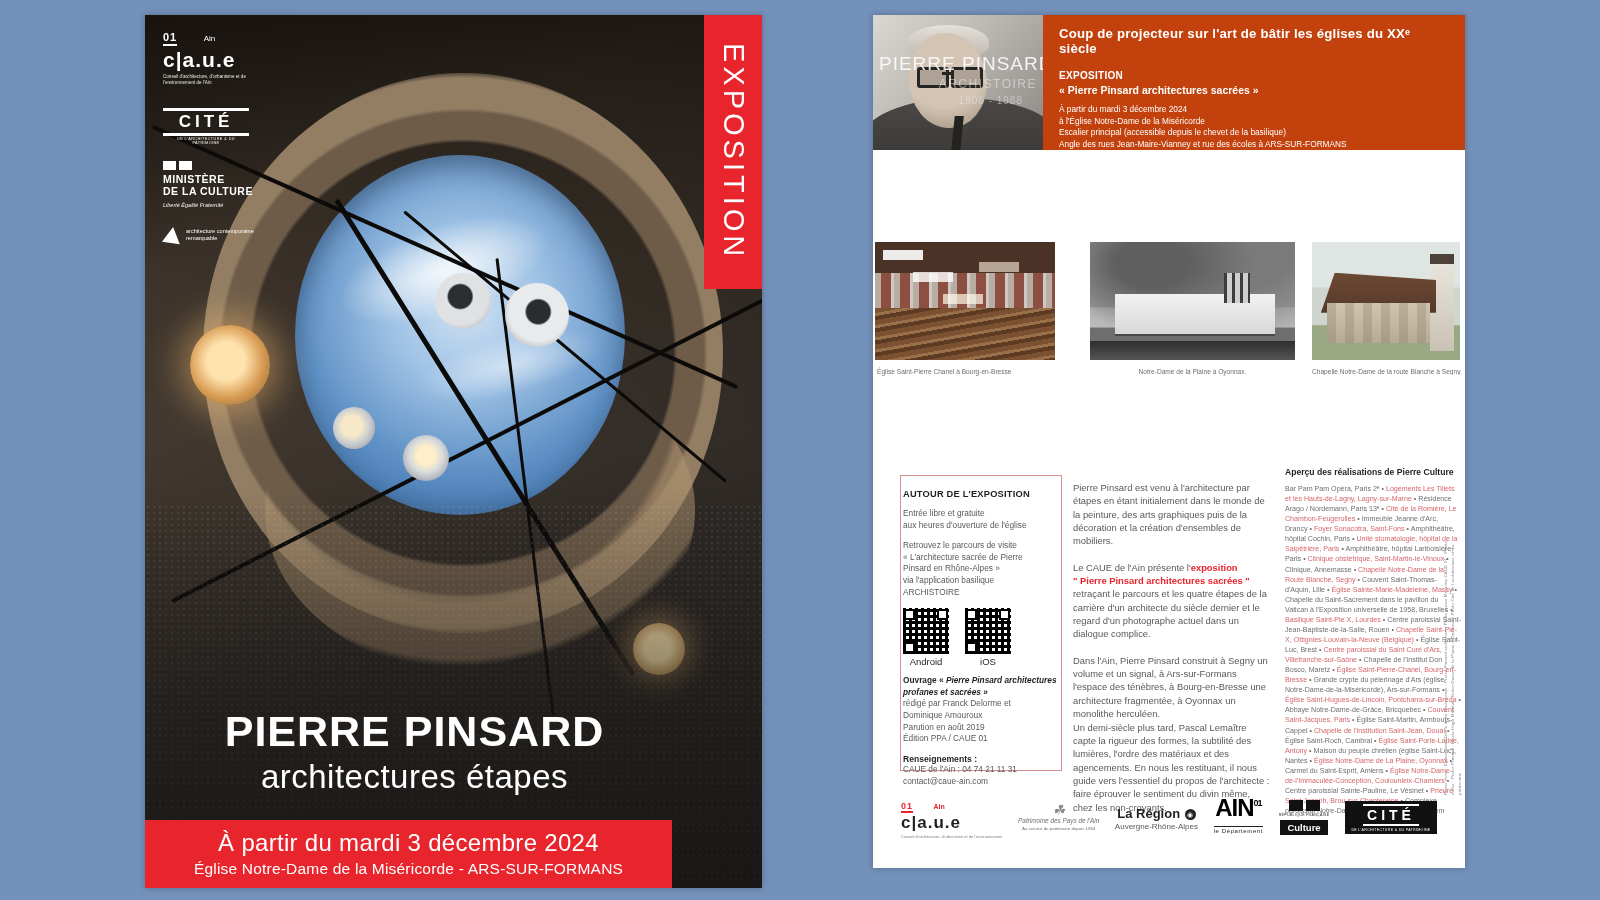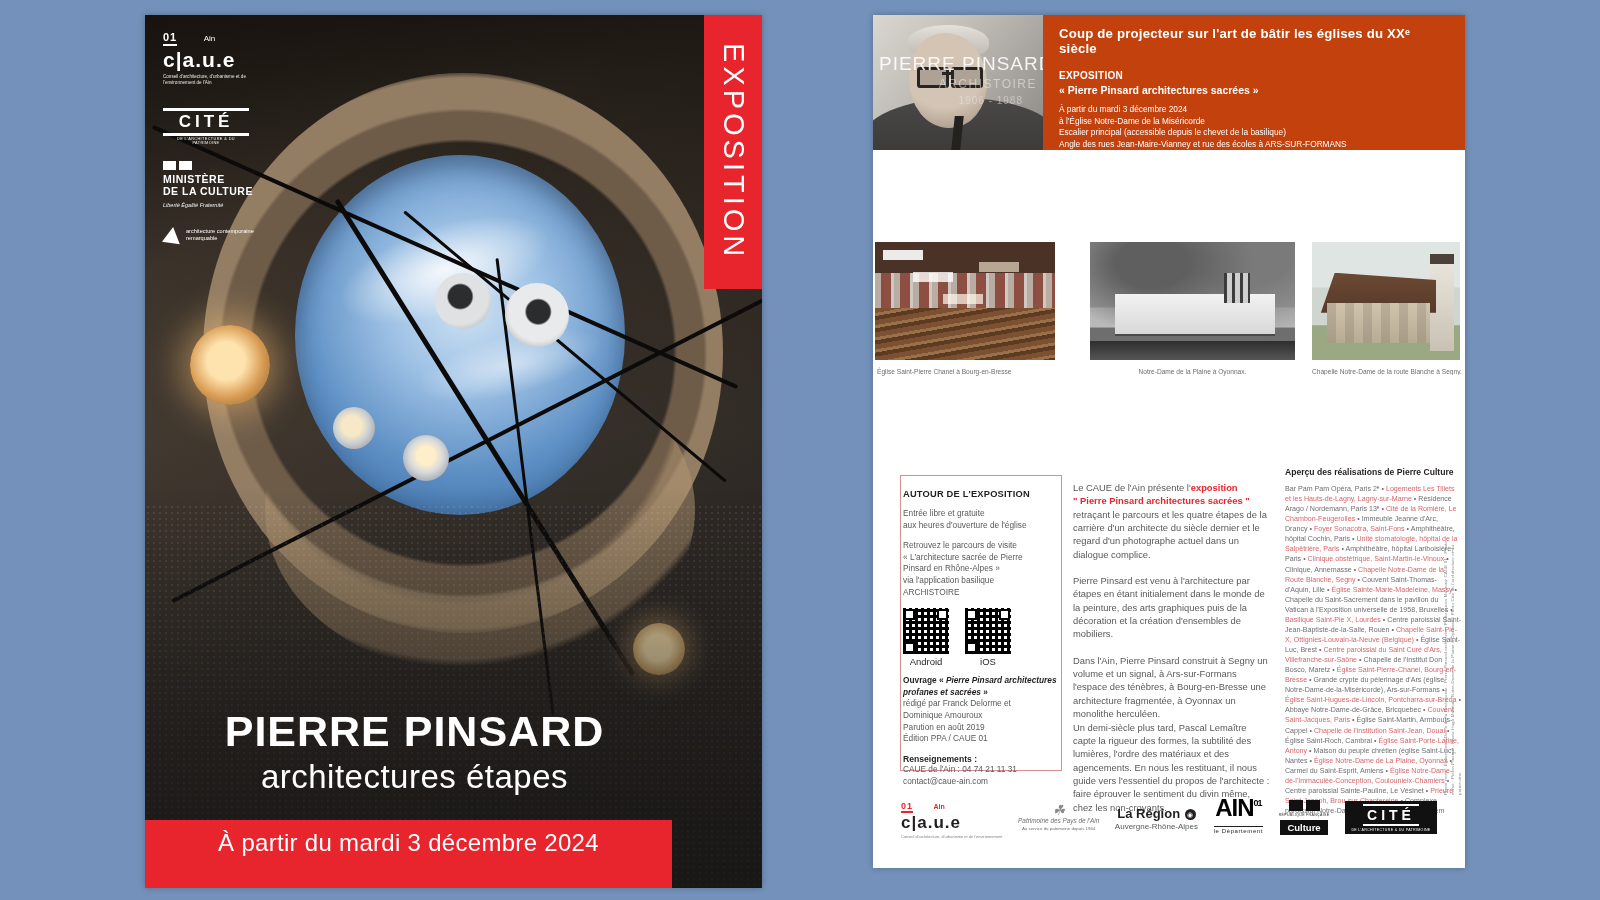--- a/index.html
+++ b/index.html
@@ -241,20 +241,21 @@
       <span>EXPOSITION</span>
     </div>
 
     <div class="poster-title">
       <div class="t1">PIERRE PINSARD</div>
       <div class="t2">architectures étapes</div>
     </div>
 
     <div class="poster-footer">
       <div class="f1">À partir du mardi 3 décembre 2024</div>
+      <div class="f2">Église Notre-Dame de la Miséricorde - ARS-SUR-FORMANS</div>
     </div>
   </div>
 
   <div class="flyer">
 
     <div class="portrait">
       <div class="p-suit"></div>
       <div class="p-hair"></div>
       <div class="p-head"></div>
       <div class="p-glasses"></div>
@@ -331,22 +332,22 @@
         <div>Dominique Amouroux</div>
         <div>Parution en août 2019</div>
         <div>Édition PPA / CAUE 01</div>
       </div>
       <div class="sb-contact-title">Renseignements :</div>
       <div class="sb-line">CAUE de l'Ain : 04 74 21 11 31</div>
       <div class="sb-line">contact@caue-ain.com</div>
     </div>
 
     <div class="bodycol">
+      <p>Pierre Pinsard est venu à l'architecture par étapes en étant initialement dans le monde de la peinture, des arts graphiques puis de la décoration et la création d'ensembles de mobiliers.</p>
       <p><span>Le CAUE de l'Ain présente l'</span><span class="redbold">exposition</span><br><span class="redbold">" Pierre Pinsard architectures sacrées "</span><span> retraçant le parcours et les quatre étapes de la carrière d'un architecte du siècle dernier et le regard d'un photographe actuel dans un dialogue complice.</span></p>
-      <p>Pierre Pinsard est venu à l'architecture par étapes en étant initialement dans le monde de la peinture, des arts graphiques puis de la décoration et la création d'ensembles de mobiliers.</p>
       <p><span>Dans l'Ain, Pierre Pinsard construit à Segny un volume et un signal, à Ars-sur-Formans l'espace des ténèbres, à Bourg-en-Bresse une architecture fragmentée, à Oyonnax un monolithe herculéen.</span><br><span>Un demi-siècle plus tard, Pascal Lemaître capte la rigueur des formes, la subtilité des lumières, l'ordre des matériaux et des agencements. En nous les restituant, il nous guide vers l'essentiel du propos de l'architecte : faire éprouver le sentiment du divin même, chez les non-croyants.</span></p>
     </div>
 
     <div class="workscol">
       <div class="wk-title">Aperçu des réalisations de Pierre Culture</div>
       <div class="wk-list"><span class="wk-gray">Bar Pam Pam Opéra, Paris 2ᵉ</span> • <span class="wk-red">Logements Les Tillets et les Hauts-de-Lagny, Lagny-sur-Marne</span> • <span class="wk-gray">Résidence Arago / Nordemann, Paris 13ᵉ</span> • <span class="wk-red">Cité de la Romière, Le Chambon-Feugerolles</span> • <span class="wk-gray">Immeuble Jeanne d'Arc, Drancy</span> • <span class="wk-red">Foyer Sonacotra, Saint-Fons</span> • <span class="wk-gray">Amphithéâtre, hôpital Cochin, Paris</span> • <span class="wk-red">Unité stomatologie, hôpital de la Salpêtrière, Paris</span> • <span class="wk-gray">Amphithéâtre, hôpital Lariboisière, Paris</span> • <span class="wk-red">Clinique obstétrique, Saint-Martin-le-Vinoux</span> • <span class="wk-gray">Clinique, Annemasse</span> • <span class="wk-red">Chapelle Notre-Dame de la Route Blanche, Segny</span> • <span class="wk-gray">Couvent Saint-Thomas-d'Aquin, Lille</span> • <span class="wk-red">Église Sainte-Marie-Madeleine, Massy</span> • <span class="wk-gray">Chapelle du Saint-Sacrement dans le pavillon du Vatican à l'Exposition universelle de 1958, Bruxelles</span> • <span class="wk-red">Basilique Saint-Pie X, Lourdes</span> • <span class="wk-gray">Centre paroissial Saint-Jean-Baptiste-de-la-Salle, Rouen</span> • <span class="wk-red">Chapelle Saint-Pie-X, Ottignies-Louvain-la-Neuve (Belgique)</span> • <span class="wk-gray">Église Saint-Luc, Brest</span> • <span class="wk-red">Centre paroissial du Saint Curé d'Ars, Villefranche-sur-Saône</span> • <span class="wk-gray">Chapelle de l'Institut Don Bosco, Maretz</span> • <span class="wk-red">Église Saint-Pierre-Chanel, Bourg-en-Bresse</span> • <span class="wk-gray">Grande crypte du pèlerinage d'Ars (église Notre-Dame-de-la-Miséricorde), Ars-sur-Formans</span> • <span class="wk-red">Église Saint-Hugues-de-Lincoln, Pontcharra-sur-Bréda</span> • <span class="wk-gray">Abbaye Notre-Dame-de-Grâce, Bricquebec</span> • <span class="wk-red">Couvent Saint-Jacques, Paris</span> • <span class="wk-gray">Église Saint-Martin, Armbouts-Cappel</span> • <span class="wk-red">Chapelle de l'institution Saint-Jean, Douai</span> • <span class="wk-gray">Église Saint-Roch, Cambrai</span> • <span class="wk-red">Église Saint-Porte-Latine, Antony</span> • <span class="wk-gray">Maison du peuple chrétien (église Saint-Luc), Nantes</span> • <span class="wk-red">Église Notre-Dame de La Plaine, Oyonnax</span> • <span class="wk-gray">Carmel du Saint-Esprit, Amiens</span> • <span class="wk-red">Église Notre-Dame-de-l'Immaculée-Conception, Coulounieix-Chamiers</span> • <span class="wk-gray">Centre paroissial Sainte-Pauline, Le Vésinet</span> • <span class="wk-red">Prieuré Saint-Joseph, Brou-sur-Chantereine</span> • <span class="wk-gray">Complexe paroissial Notre-Dame de Blankedelle, Auderghem</span></div>
     </div>
 
     <div class="credits">Photo recto : Église Notre-Dame de la Miséricorde - Pierre Pinsard architecte - Photo Lucas Meyrony CAUE 01  ·  Photo verso : Pierre Pinsard - Photo Hugo Mahéut - Notre-Dame de la Plaine à Oyonnax - Photo Cité de l'architecture et du patrimoine</div>
 

